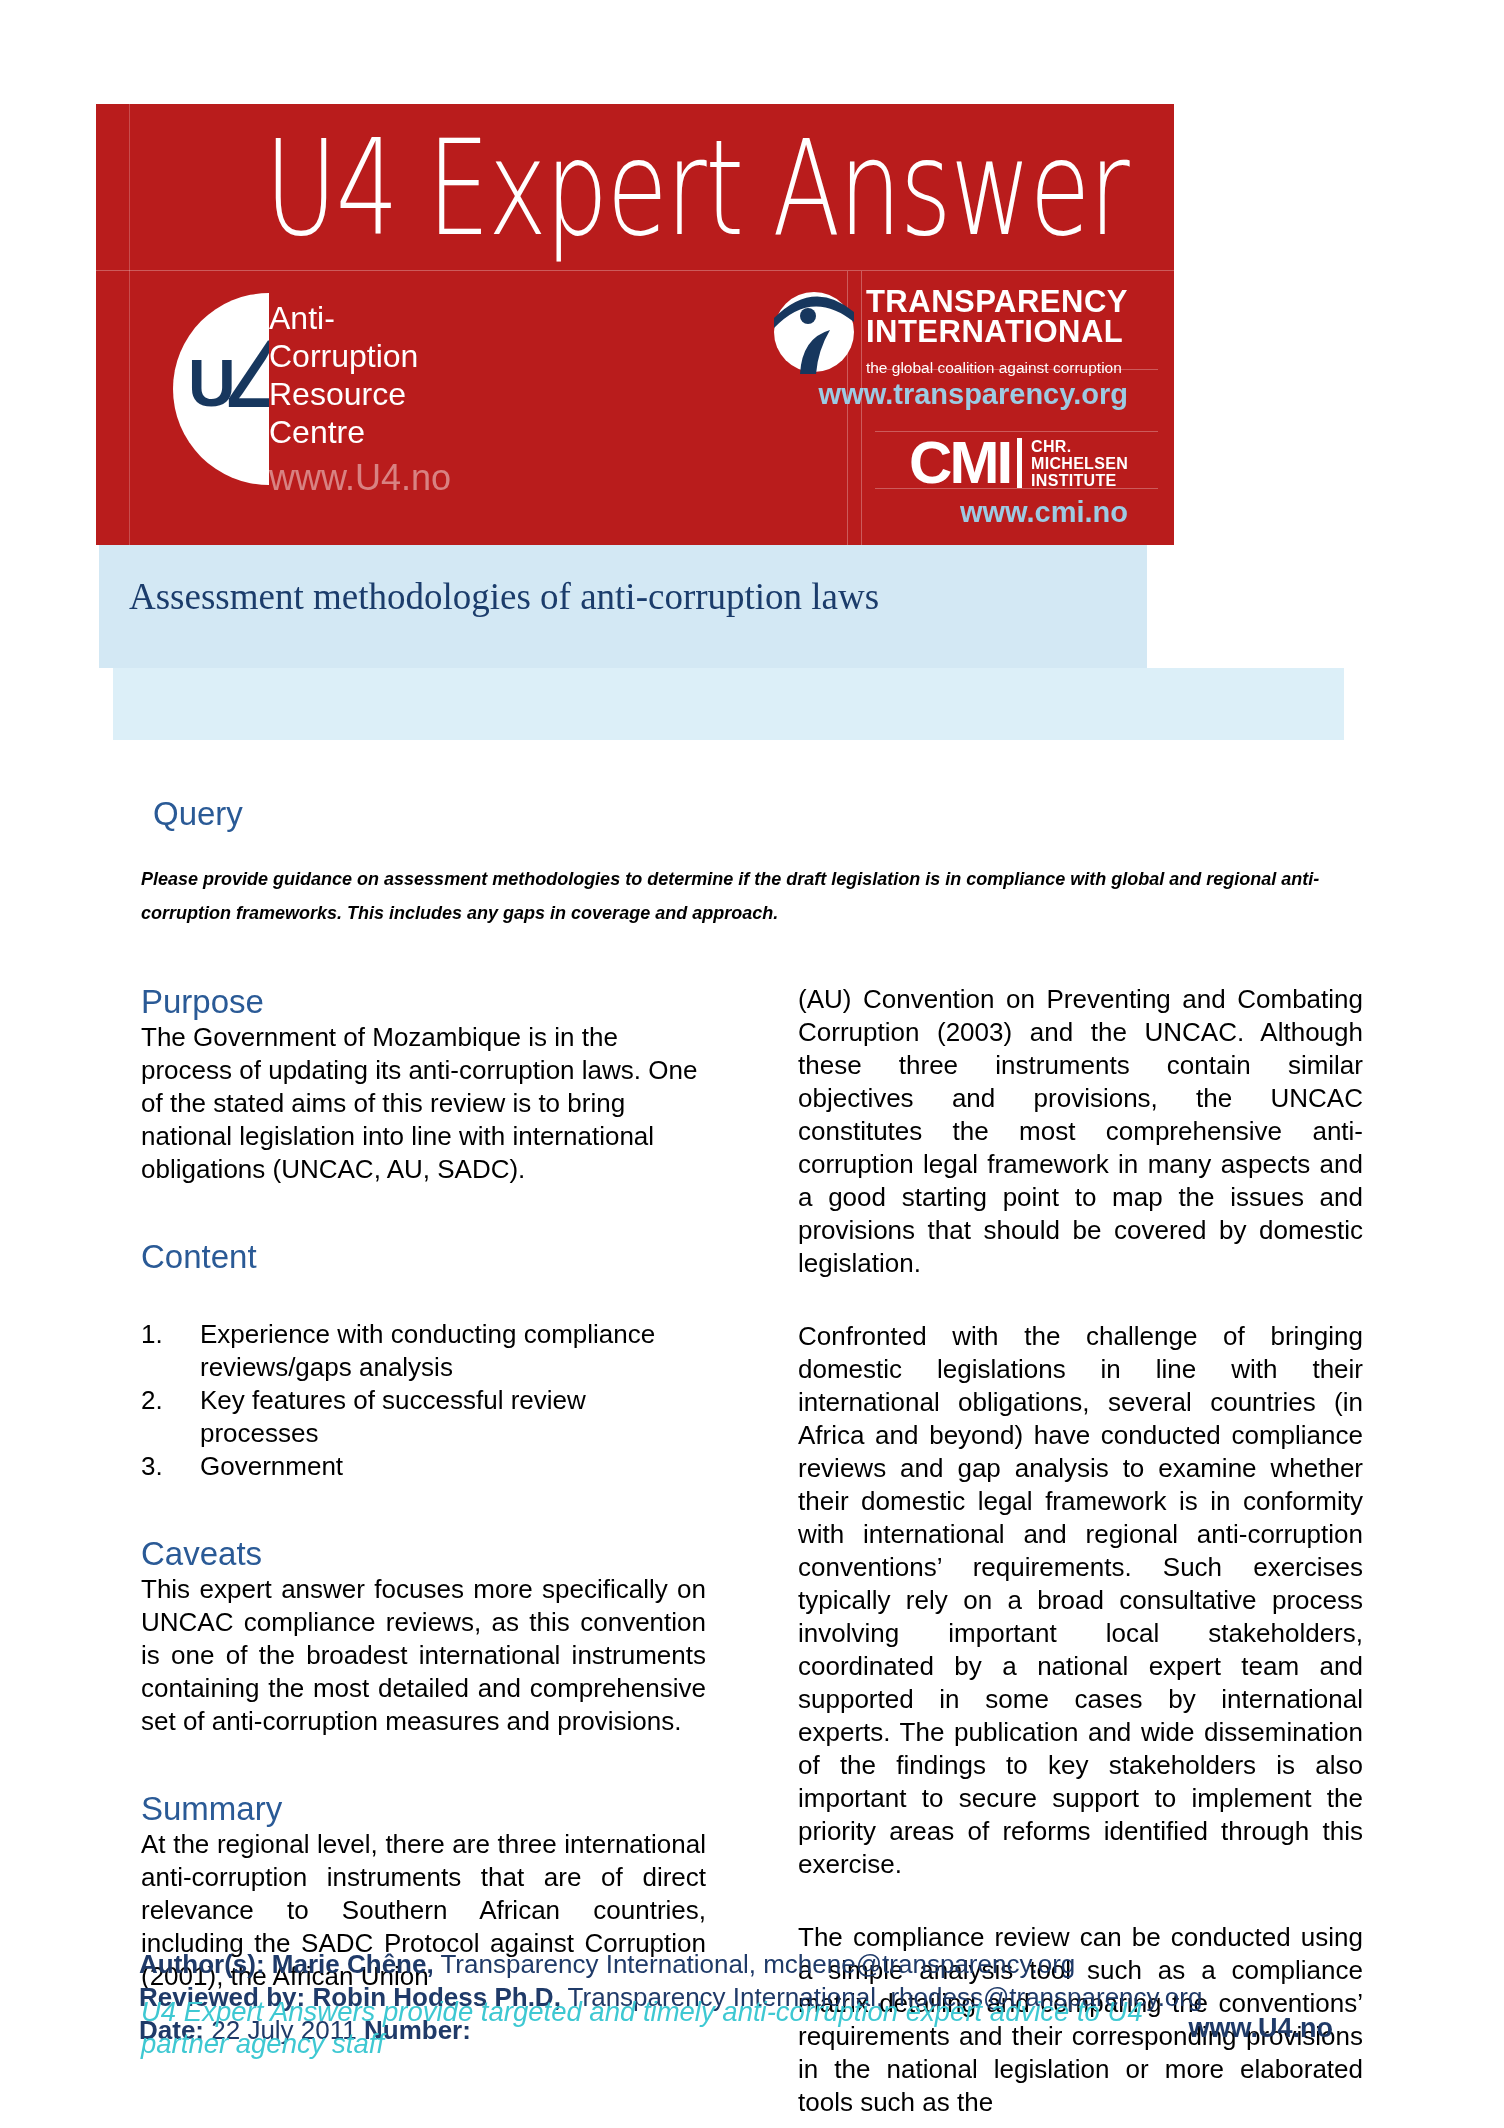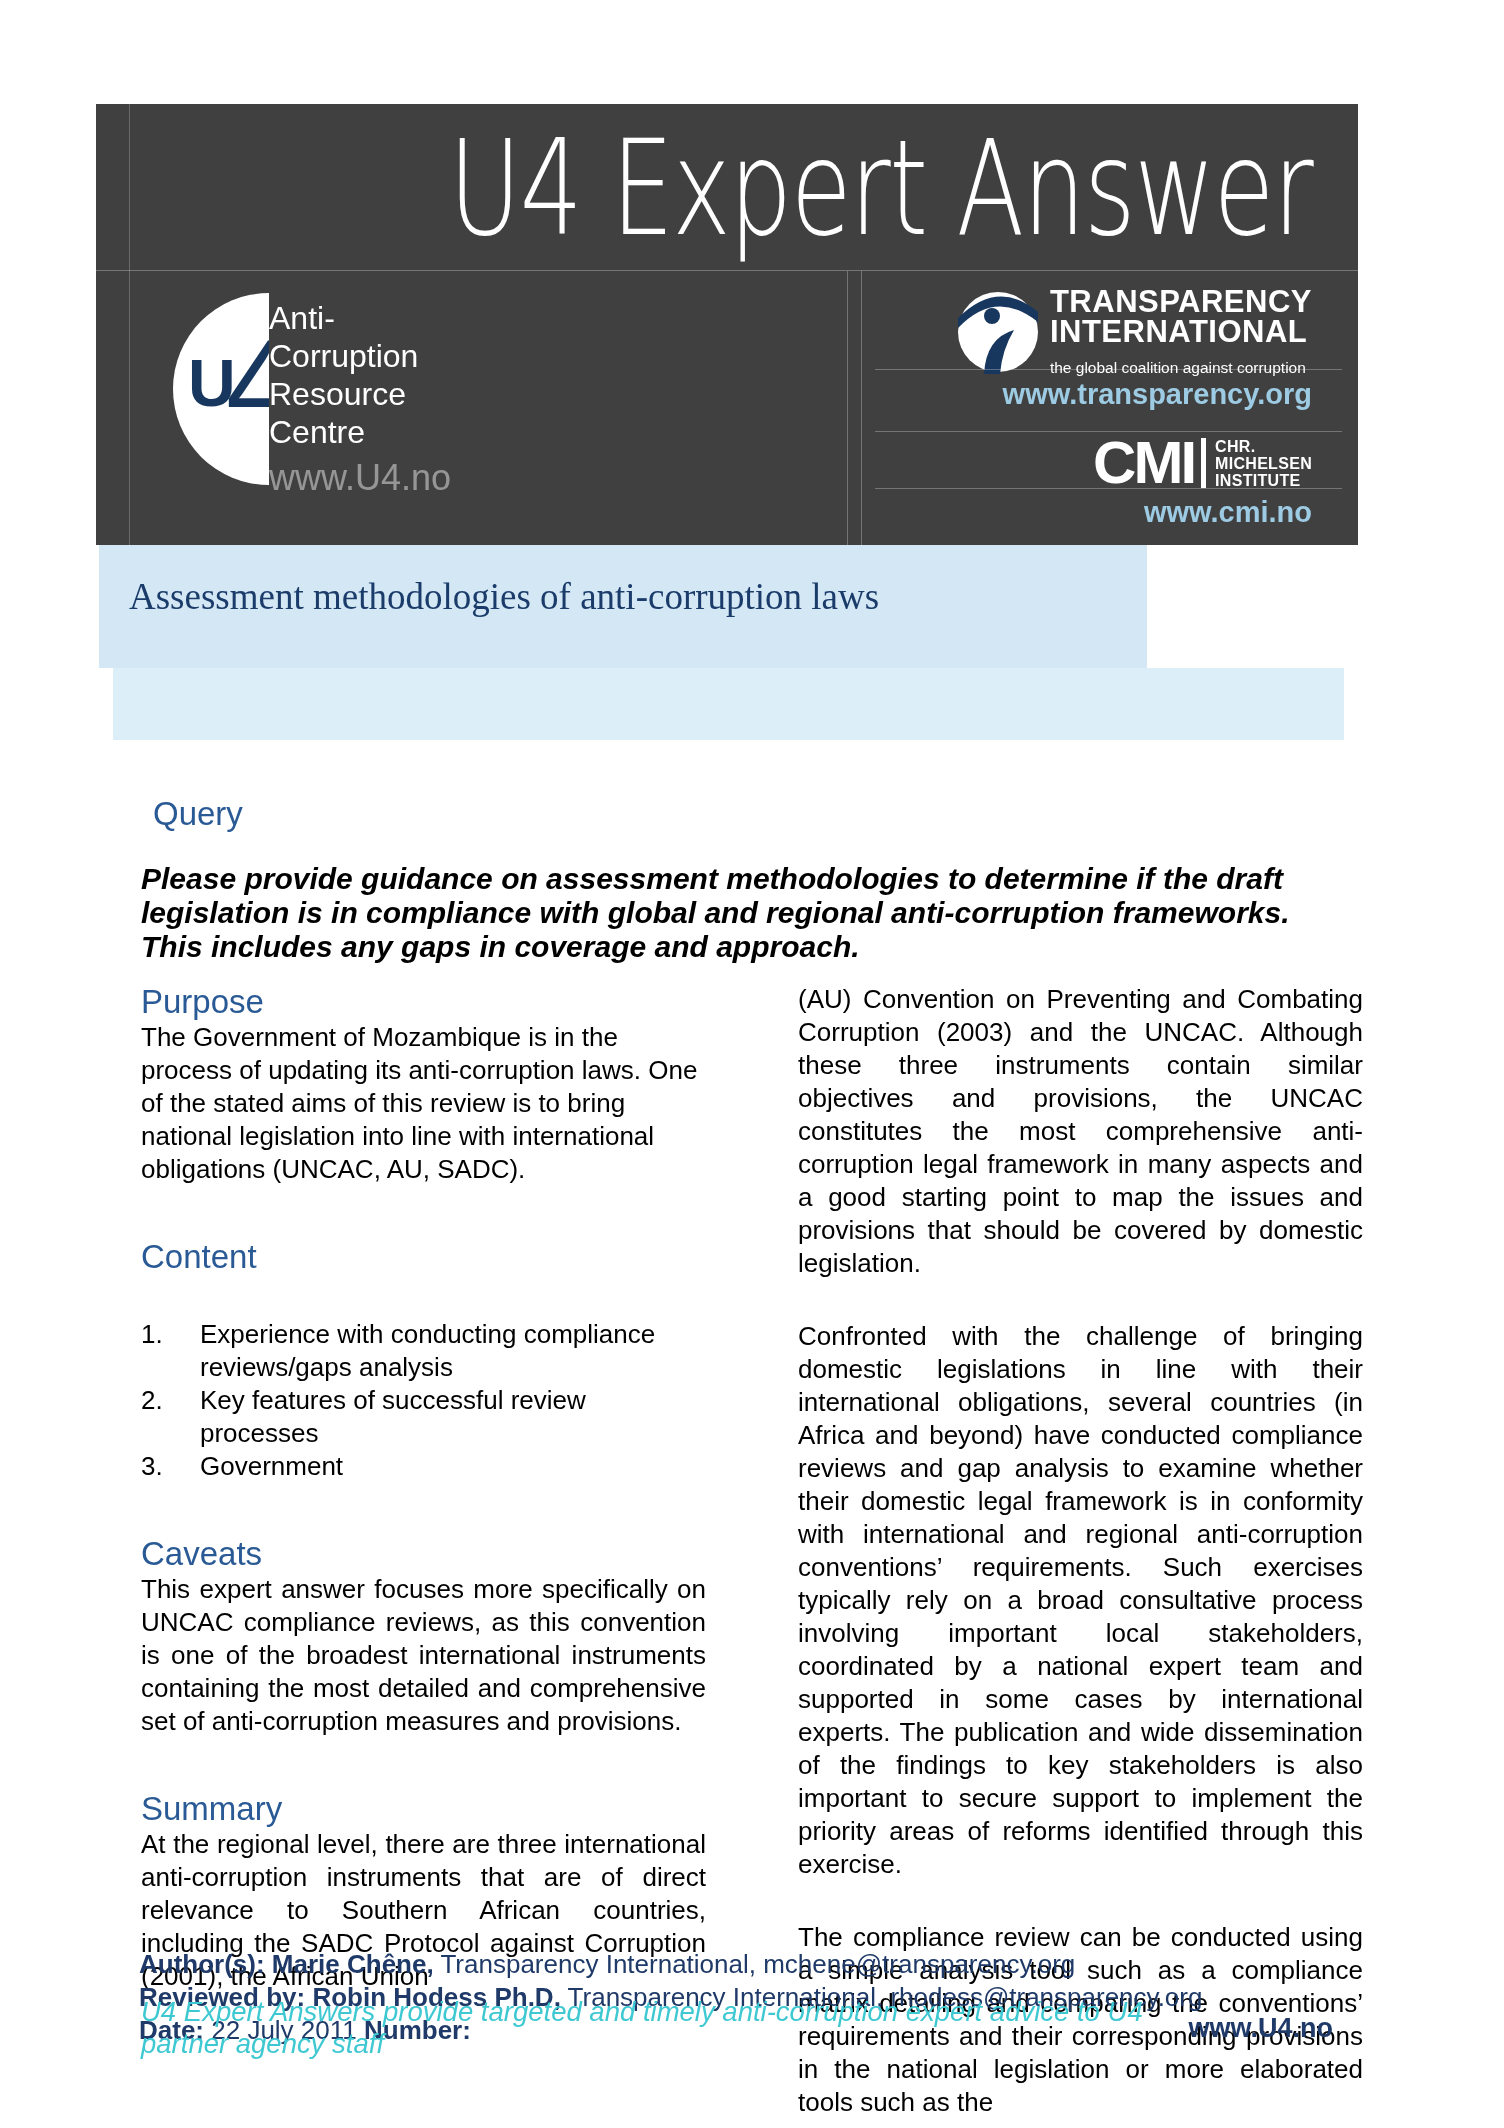--- a/index.html
+++ b/index.html
@@ -1,19 +1,19 @@
 <!DOCTYPE html>
 <html><head>
 <meta charset="utf-8">
 <style>
   html,body{margin:0;padding:0;background:#fff;}
   body{width:1504px;height:2128px;position:relative;font-family:"Liberation Sans",sans-serif;color:#000;}
 
   
-  .header{position:absolute;left:96px;top:104px;width:1262px;height:441px;background:#404040;}
+  .header{position:absolute;left:96px;top:104px;width:1078px;height:441px;background:#b91c1c;}
   .header-vline{position:absolute;left:33px;top:0;width:1px;height:100%;background:rgba(255,255,255,.22);}
   .banner-title{position:absolute;top:2px;right:46px;height:164px;line-height:164px;white-space:nowrap;}
   .banner-title span{display:inline-block;transform:scaleX(.75);transform-origin:100% 50%;
     font-family:"DejaVu Sans",sans-serif;font-weight:200;font-size:132px;color:#fff;letter-spacing:-2px;}
   .header-hline{position:absolute;left:0;top:166px;width:100%;height:1px;background:rgba(255,255,255,.28);}
   .logo-row{position:absolute;left:0;top:167px;right:0;bottom:0;display:flex;}
   .panel-left{width:751px;position:relative;}
   .panel-gap{width:13px;border-left:1px solid rgba(255,255,255,.28);border-right:1px solid rgba(255,255,255,.28);}
   .panel-right{flex:1;position:relative;}
 
@@ -40,21 +40,21 @@
   .cmi-url{position:absolute;top:225px;right:46px;font-size:29px;font-weight:700;color:#9CCBE3;}
 
   
   .title-band{position:absolute;left:99px;top:545px;width:1048px;height:123px;background:#D3E8F4;font-family:Liberation Serif, serif;}
   .title-band h1{margin:0;padding:30px 0 0 30px;font-size:37px;font-weight:400;color:#1B3C6B;}
   .title-band2{position:absolute;left:113px;top:668px;width:1231px;height:72px;background:#DCEFF8;}
 
   
   .h-sec{font-size:33px;font-weight:400;color:#2A5A96;margin:0;}
   .query-heading{position:absolute;left:153px;top:795px;}
-  .query-text{position:absolute;left:141px;top:862px;width:1205px;font-size:30px;line-height:34px;font-weight:700;font-style:italic;}
+  .query-text{position:absolute;left:141px;top:862px;width:1205px;font-size:18px;line-height:34px;font-weight:700;font-style:italic;}
   .columns{position:absolute;left:141px;top:983px;width:1222px;display:flex;}
   .col-left{width:565px;}
   .col-right{width:565px;margin-left:92px;}
   .col-left p,.col-right p{font-size:26px;line-height:33px;margin:0;}
   .p-just{text-align:justify;}
   .mt-head{margin-top:52px;}
   .mt-para{margin-top:40px;}
   .content-list{margin-top:42px;}
   .li-row{display:flex;font-size:26px;line-height:33px;}
   .li-num{width:59px;flex:none;}

